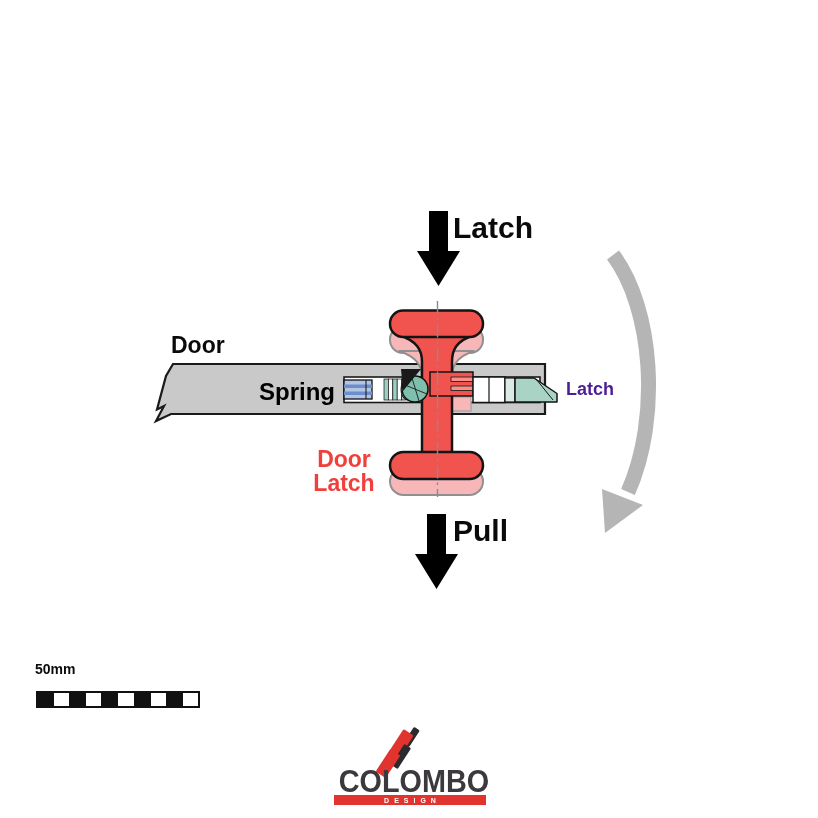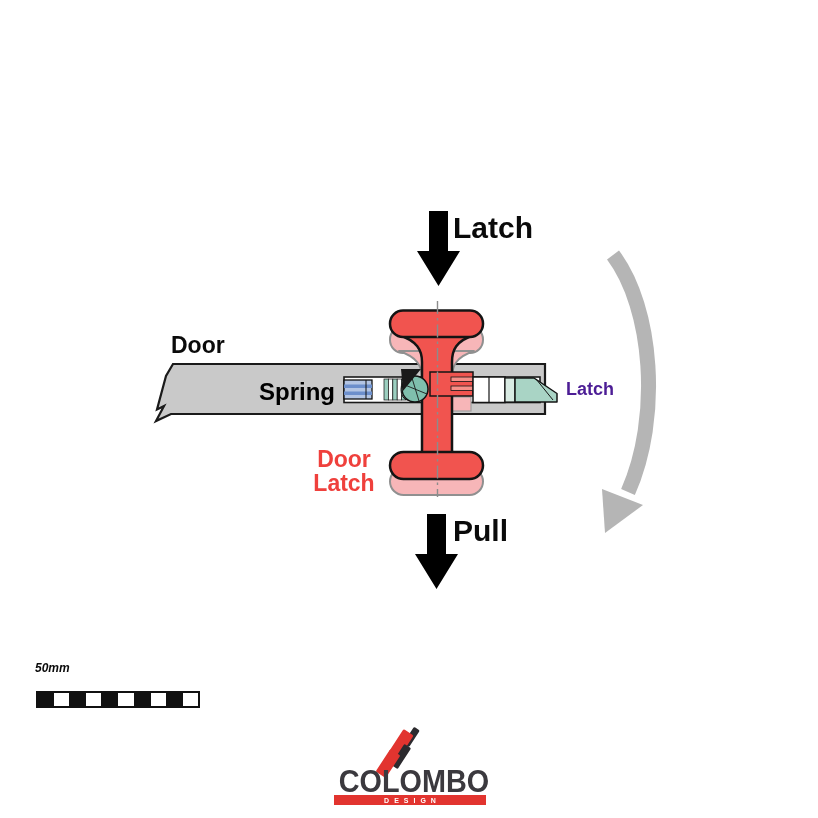--- a/index.html
+++ b/index.html
@@ -9,21 +9,21 @@
   .lbl{position:absolute;font-weight:bold;white-space:nowrap;}
   #title{position:absolute;top:27px;left:0;width:818px;text-align:center;
          font-size:37px;font-weight:bold;letter-spacing:.5px;color:#0a0a0a;}
   #push-label{top:211px;left:453px;font-size:30px;}
   #pull-label{top:514px;left:453px;font-size:30px;}
   #door-label{top:332px;left:171px;font-size:23px;}
   #spring-label{top:378px;left:259px;font-size:24px;color:#000000;}
   #latch-label{top:379px;left:566px;font-size:18px;color:#4c1d95;}
   #doorhandle-label{position:absolute;top:447px;left:302px;width:84px;text-align:center;
          font-weight:bold;font-size:23px;line-height:24px;color:#ef403c;}
-  #scale-label{top:661px;left:35px;font-size:12px;font-style:italic;}
+  #scale-label{top:661px;left:35px;font-size:14px;}
   #scale-bar{position:absolute;top:691px;left:36px;width:160px;height:13px;
          border:2px solid #111;display:flex;background:#fff;}
   .cell{flex:1;border-right:1px solid #111;}
   .cell:last-child{border-right:none;}
   .cell.k{background:#111;}
   
   #logo-emblem{position:absolute;left:381px;top:727px;width:48px;height:46px;}
   .st{position:absolute;border-radius:1.5px;}
   .st.b1{left:27px;top:0;width:7px;height:20px;background:#2c2a2e;transform:rotate(33deg);}
   .st.r1{left:14px;top:3px;width:12px;height:28px;background:#e2342f;transform:rotate(33deg);}

